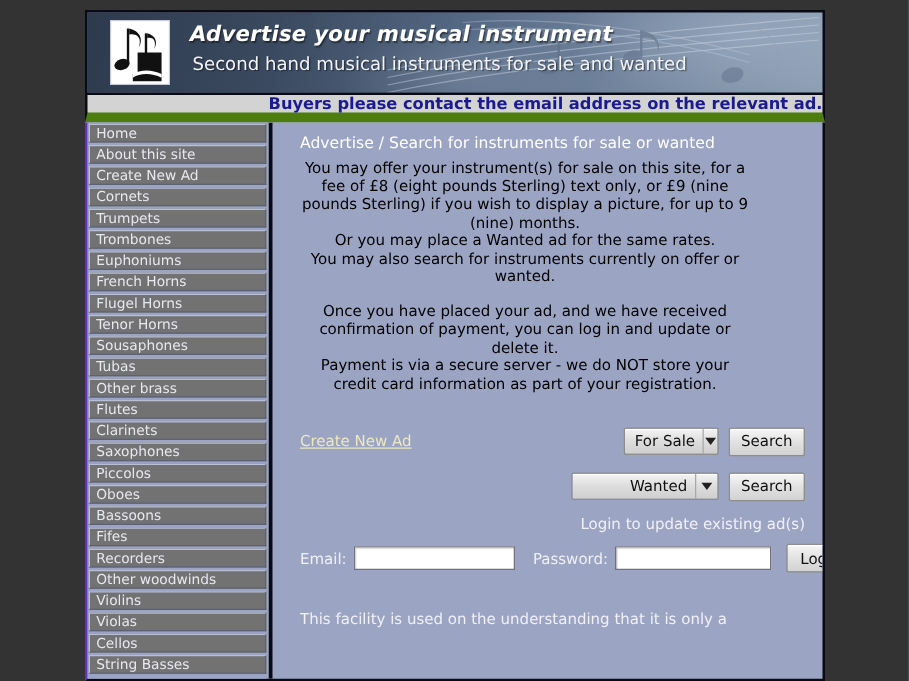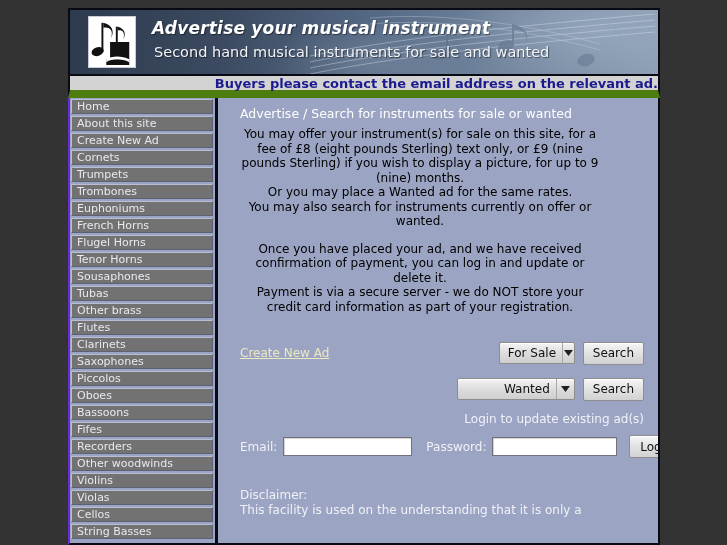--- a/index.html
+++ b/index.html
@@ -419,19 +419,18 @@
         <span class="field-label">Email:</span>
         <input class="text-input" id="email-input" type="text" value="" style="">
 
         <span class="field-label">Password:</span>
         <input class="text-input" id="password-input" type="password" value="" style="">
 
         <button class="push-button">Login</button>
       </div>
 
       <div id="disclaimer-block">
-        <div class="disc-line">Disclaimer:</div>
         <div class="disc-line">This facility is used on the understanding that it is only a</div>
       </div>
 
     </main>
   </div>
 </div>
 
 </body></html>

